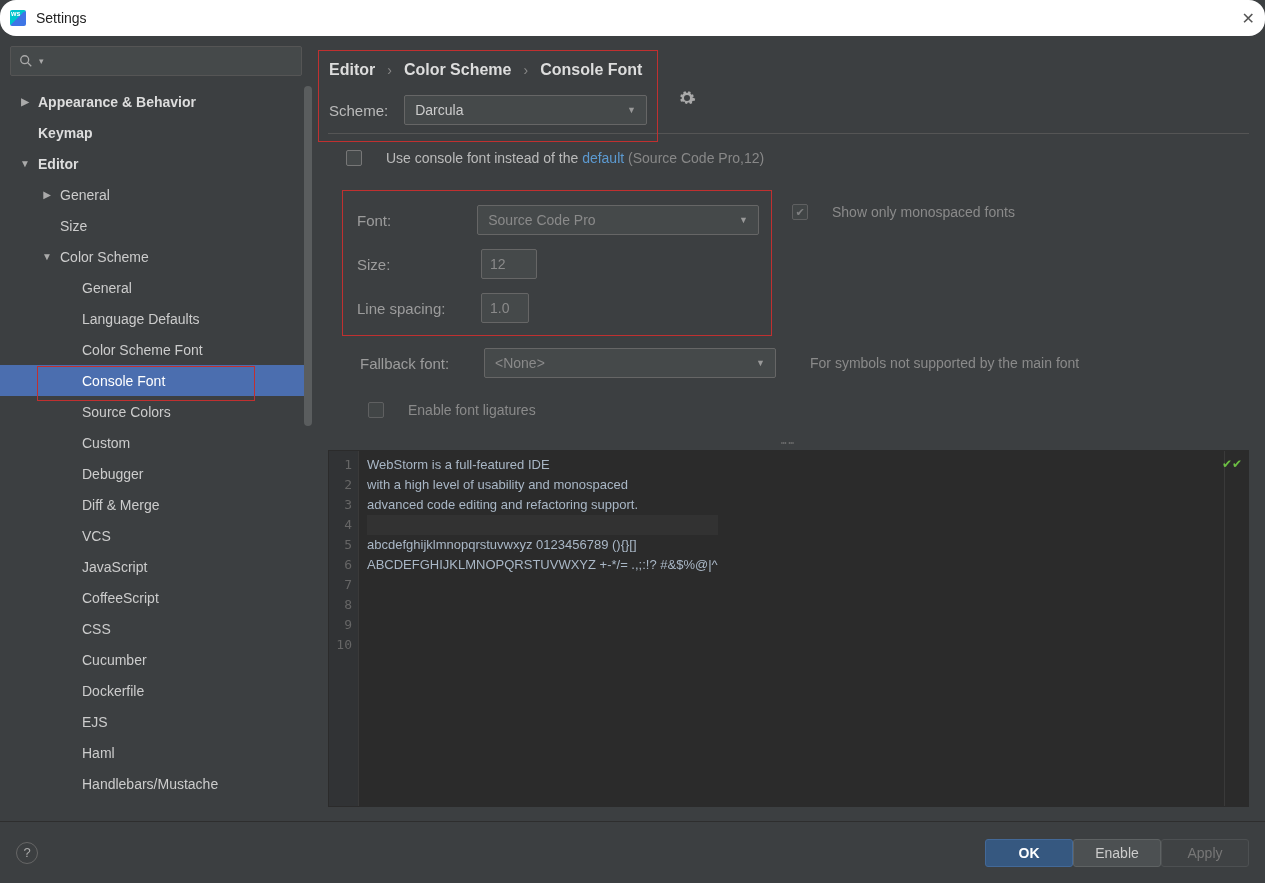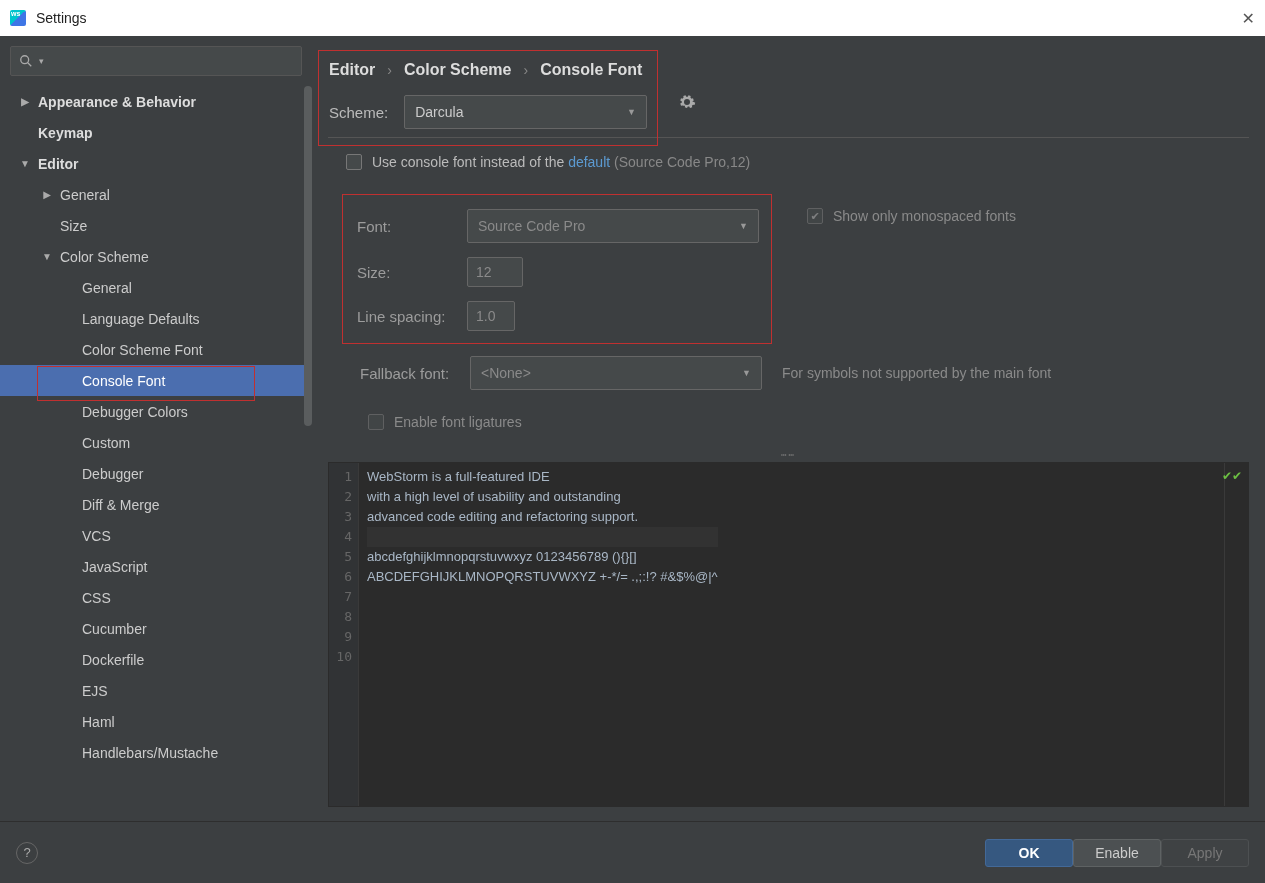--- a/index.html
+++ b/index.html
@@ -1,19 +1,19 @@
 <!DOCTYPE html>
 <html><head>
 <meta charset="utf-8">
 <style>
 * { margin:0; padding:0; box-sizing:border-box; font-family:"Segoe UI",Arial,sans-serif; }
 body { width:1265px; height:883px; overflow:hidden; background:#3c3f41; color:#bbb; font-size:14px; }
 
 
-.titlebar { height:36px; background:#fff; display:flex; align-items:center; padding:0 10px; color:#222; }
+.titlebar { height:36px; background:#fff; display:flex; align-items:center; padding:0 10px; color:#222;border-radius:16px; }
 .titlebar .app-icon { width:16px; height:16px; margin-right:10px; background:linear-gradient(135deg,#00c4cc 50%,#3e76e6 50%); border-radius:2px; position:relative; }
 .titlebar .app-icon::after{content:"ws";position:absolute;left:1px;top:0;font-size:7px;font-weight:bold;color:#fff;}
 .titlebar .close { margin-left:auto; font-size:16px; color:#555; cursor:pointer; }
 
 
 .shell { height:785px; display:flex; }
 
 
 .sidebar { width:312px; background:#3c3f41; display:flex; flex-direction:column; position:relative; }
 .search { margin:10px; height:30px; background:#45494a; border:1px solid #555; border-radius:2px; display:flex; align-items:center; padding:0 8px; }
@@ -29,36 +29,36 @@
 .scrollbar { position:absolute; right:0; top:0; width:8px; height:100%; }
 .scrollbar .thumb { position:absolute; top:0; left:0; width:8px; height:340px; background:#5a5d5e; border-radius:4px; }
 .red-box-side { position:absolute; left:37px; top:330px; width:218px; height:35px; border:1px solid #c03030; pointer-events:none; }
 
 
 .content { flex:1; background:#3c3f41; padding:14px 16px 0 16px; display:flex; flex-direction:column; }
 .breadcrumb { display:flex; align-items:center; gap:12px; font-size:16px; font-weight:600; color:#ddd; }
 .breadcrumb .sep { color:#888; font-size:14px; font-weight:normal; }
 .scheme-row { display:flex; align-items:center; gap:16px; margin-top:16px; }
 .scheme-row label { color:#bbb; font-size:15px; }
-.combo { height:30px; background:#45494a; border:1px solid #666; border-radius:2px; display:flex; align-items:center; padding:16px 10px; color:#ccc; cursor:pointer; }
+.combo { height:30px; background:#45494a; border:1px solid #666; border-radius:2px; display:flex; align-items:center; padding:8px 10px; color:#ccc; cursor:pointer; }
 .combo .cv { flex:1; }
 .combo .dd { font-size:9px; color:#999; }
 .gear { width:18px; height:18px; fill:#aaa; cursor:pointer; }
 .hr { height:1px; background:#555; margin:20px 0 16px 0; }
-.row { display:flex; align-items:center; gap:10px; margin-bottom:14px; }
+.row { display:flex; align-items:center; gap:24px; margin-bottom:14px; }
 .row label { width:100px; color:#9c9c9c; font-size:15px; }
 .chk { width:16px; height:16px; border:1px solid #777; background:#45494a; display:inline-flex; align-items:center; justify-content:center; border-radius:2px; }
 .chk.checked::after { content:"✔"; font-size:11px; color:#aaa; }
 .chk.disabled { opacity:.6; }
 .link { color:#5c9ad1; }
 .hint { color:#888; }
 .input { height:30px; background:#45494a; border:1px solid #666; padding:0 8px; color:#aaa; border-radius:2px; }
 .disabled-text { color:#8a8a8a; }
 .red-box1 { position:relative; border:1px solid #c03030; padding:10px 10px 16px 0; margin-left:-10px; }
-.red-box2 { position:relative; border:1px solid #c03030; padding:14px 12px 12px 14px; margin:10px 15px 12px 14px; width:430px; }
+.red-box2 { position:relative; border:1px solid #c03030; padding:14px 12px 12px 14px; margin:10px 0 12px 14px; width:430px; }
 .grip { text-align:center; color:#777; font-size:9px; letter-spacing:2px; margin-top:6px; cursor:row-resize; }
 .preview { flex:1; display:flex; border:1px solid #2b2b2b; background:#2b2b2b; margin-top:2px; margin-bottom:14px; overflow:hidden; position:relative; }
 .gutter { width:30px; background:#313335; border-right:1px solid #3a3a3a; font-family:monospace; font-size:13px; color:#666; text-align:right; padding:4px 6px 0 0; line-height:20px; }
 .code { padding:4px 8px; font-family:"Source Code Pro",Consolas,monospace; font-size:13px; color:#a9b7c6; line-height:20px; white-space:pre; }
 .code .cur { background:#323232; display:block; }
 .preview .ok { position:absolute; right:6px; top:6px; color:#6cbf43; font-size:12px; }
 .v-div { position:absolute; left:895px; top:0; bottom:0; width:1px; background:#3a3a3a; }
 
 
 .footer { height:62px; background:#3c3f41; display:flex; align-items:center; padding:0 16px; border-top:1px solid #2e2e2e; }
@@ -124,41 +124,45 @@
         <div class="tree-item lvl2">
           <span class="exp"></span>
           <span>Color Scheme Font</span>
         </div>
         <div class="tree-item lvl2 selected">
           <span class="exp"></span>
           <span>Console Font</span>
         </div>
         <div class="tree-item lvl2">
           <span class="exp"></span>
-          <span>Debugger Colors</span>
+          <span>Source Colors</span>
         </div>
         <div class="tree-item lvl2">
           <span class="exp"></span>
           <span>Custom</span>
         </div>
         <div class="tree-item lvl2">
           <span class="exp"></span>
           <span>Debugger</span>
         </div>
         <div class="tree-item lvl2">
           <span class="exp"></span>
           <span>Diff &amp; Merge</span>
         </div>
         <div class="tree-item lvl2">
           <span class="exp"></span>
           <span>VCS</span>
         </div>
         <div class="tree-item lvl2">
           <span class="exp"></span>
           <span>JavaScript</span>
+        </div>
+        <div class="tree-item lvl2">
+          <span class="exp"></span>
+          <span>CoffeeScript</span>
         </div>
         <div class="tree-item lvl2">
           <span class="exp"></span>
           <span>CSS</span>
         </div>
         <div class="tree-item lvl2">
           <span class="exp"></span>
           <span>Cucumber</span>
         </div>
         <div class="tree-item lvl2">
@@ -253,21 +257,21 @@
     <div class="row" style="margin-left:40px;margin-top:10px;">
       <span class="chk disabled"></span>
       <span class="disabled-text">Enable font ligatures</span>
     </div>
 
     <div class="grip">┅┅</div>
 
     <div class="preview">
       <div class="gutter" id="gutter">1<br>2<br>3<br>4<br>5<br>6<br>7<br>8<br>9<br>10<br></div>
       <div class="code" id="code"><span>WebStorm is a full-featured IDE
-</span><span>with a high level of usability and outstanding
+</span><span>with a high level of usability and monospaced
 </span><span>advanced code editing and refactoring support.
 </span><span class="cur">
 </span><span>abcdefghijklmnopqrstuvwxyz 0123456789 (){}[]
 </span><span>ABCDEFGHIJKLMNOPQRSTUVWXYZ +-*/= .,;:!? #&amp;$%@|^
 </span><span>
 </span><span>
 </span><span>
 </span><span>
 </span></div>
       <div class="v-div"></div>

